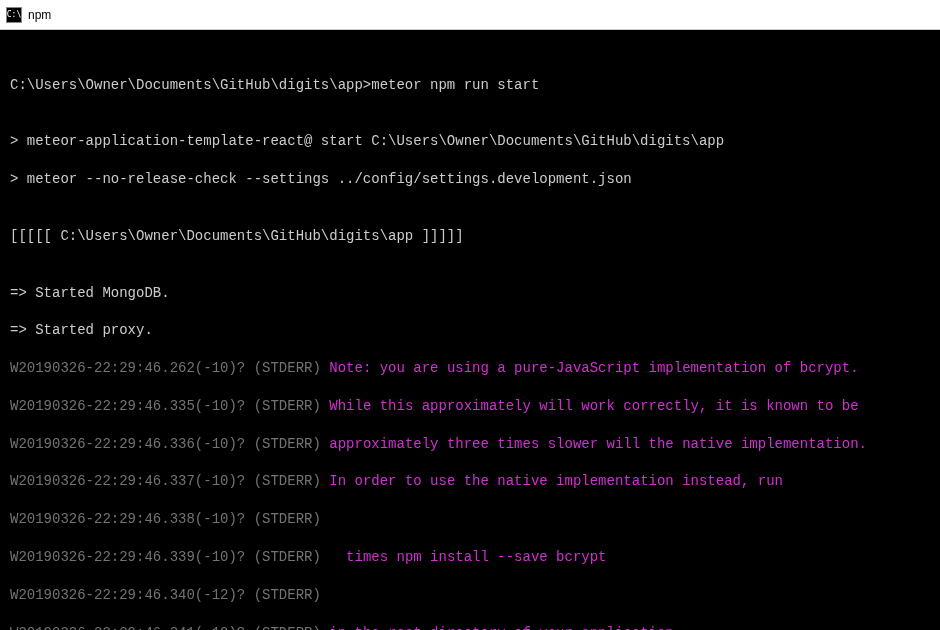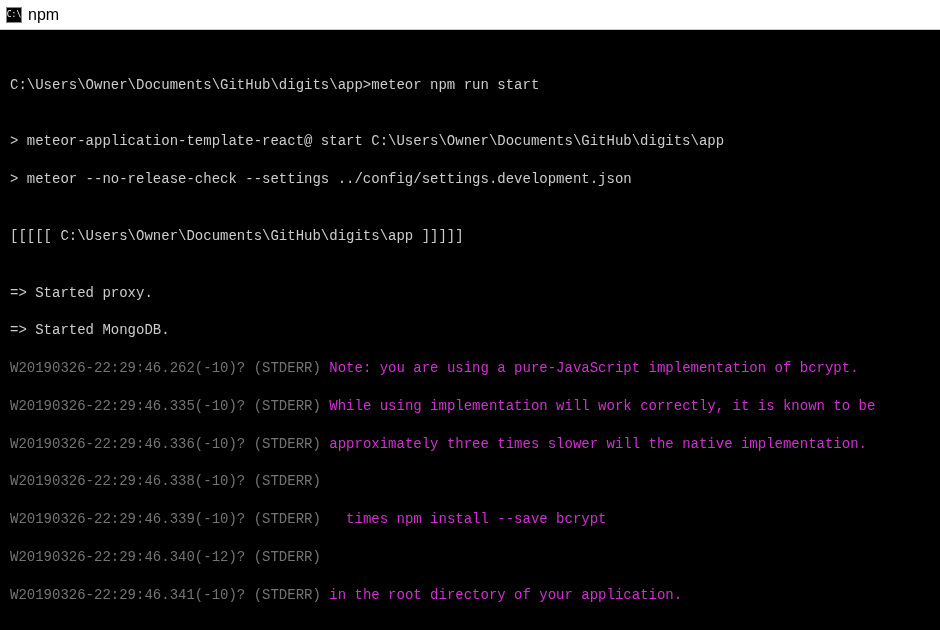--- a/index.html
+++ b/index.html
@@ -34,21 +34,21 @@
       margin-right: 6px;
     }
     .titlebar-icon-inner {
       color: #fff;
       font-size: 8px;
       font-family: monospace;
       line-height: 1;
     }
     .titlebar-text {
       color: #000;
-      font-size: 16px;
+      font-size: 12px;
       font-family: 'Segoe UI', sans-serif;
     }
     .terminal {
       padding: 8px 10px;
       color: #ccc;
       line-height: 1.35;
       white-space: pre;
       background: #000;
       height: calc(100% - 30px);
       overflow: hidden;
@@ -72,25 +72,26 @@
 
 <div class="terminal">
 <div class="line white"></div>
 <div class="line white">C:\Users\Owner\Documents\GitHub\digits\app&gt;meteor npm run start</div>
 <div class="line white"></div>
 <div class="line white">&gt; meteor-application-template-react@ start C:\Users\Owner\Documents\GitHub\digits\app</div>
 <div class="line white">&gt; meteor --no-release-check --settings ../config/settings.development.json</div>
 <div class="line white"></div>
 <div class="line white">[[[[[ C:\Users\Owner\Documents\GitHub\digits\app ]]]]]</div>
 <div class="line white"></div>
+<div class="line white">=&gt; Started MongoDB.</div>
 <div class="line white">=&gt; Started proxy.</div>
-<div class="line white">=&gt; Started MongoDB.</div>
 <div class="line"><span class="yellow">W20190326-22:29:46.262(-10)?</span><span class="yellow"> (STDERR)</span><span class="magenta"> Note: you are using a pure-JavaScript implementation of bcrypt.</span></div>
-<div class="line"><span class="yellow">W20190326-22:29:46.335(-10)?</span><span class="yellow"> (STDERR)</span><span class="magenta"> While using implementation will work correctly, it is known to be</span></div>
+<div class="line"><span class="yellow">W20190326-22:29:46.335(-10)?</span><span class="yellow"> (STDERR)</span><span class="magenta"> While this approximately will work correctly, it is known to be</span></div>
 <div class="line"><span class="yellow">W20190326-22:29:46.336(-10)?</span><span class="yellow"> (STDERR)</span><span class="magenta"> approximately three times slower will the native implementation.</span></div>
+<div class="line"><span class="yellow">W20190326-22:29:46.337(-10)?</span><span class="yellow"> (STDERR)</span><span class="magenta"> In order to use the native implementation instead, run</span></div>
 <div class="line"><span class="yellow">W20190326-22:29:46.338(-10)?</span><span class="yellow"> (STDERR)</span></div>
 <div class="line"><span class="yellow">W20190326-22:29:46.339(-10)?</span><span class="yellow"> (STDERR)</span><span class="magenta">   times npm install --save bcrypt</span></div>
 <div class="line"><span class="yellow">W20190326-22:29:46.340(-12)?</span><span class="yellow"> (STDERR)</span></div>
 <div class="line"><span class="yellow">W20190326-22:29:46.341(-10)?</span><span class="yellow"> (STDERR)</span><span class="magenta"> in the root directory of your application.</span></div>
 
 
 
 
 
 

